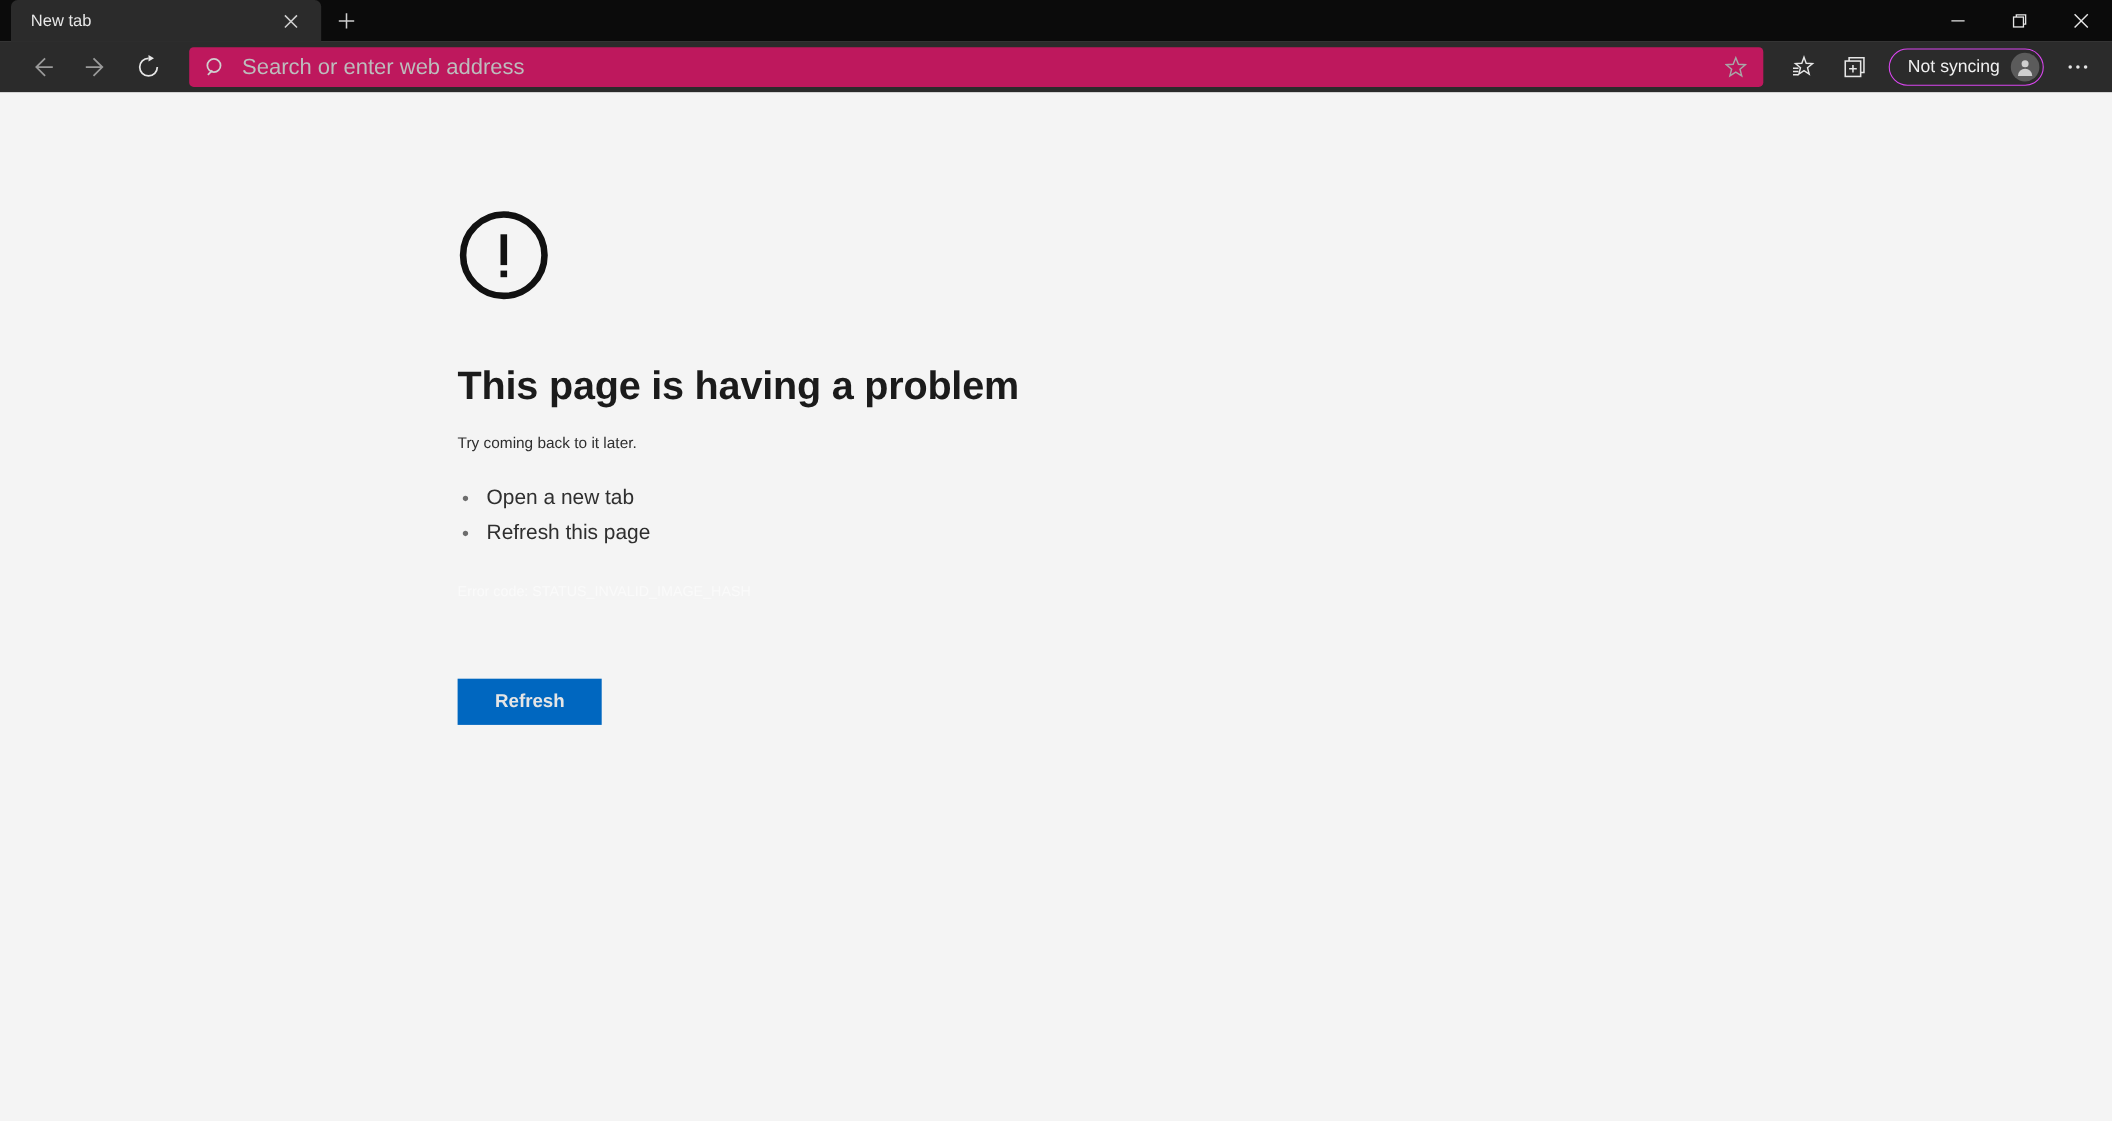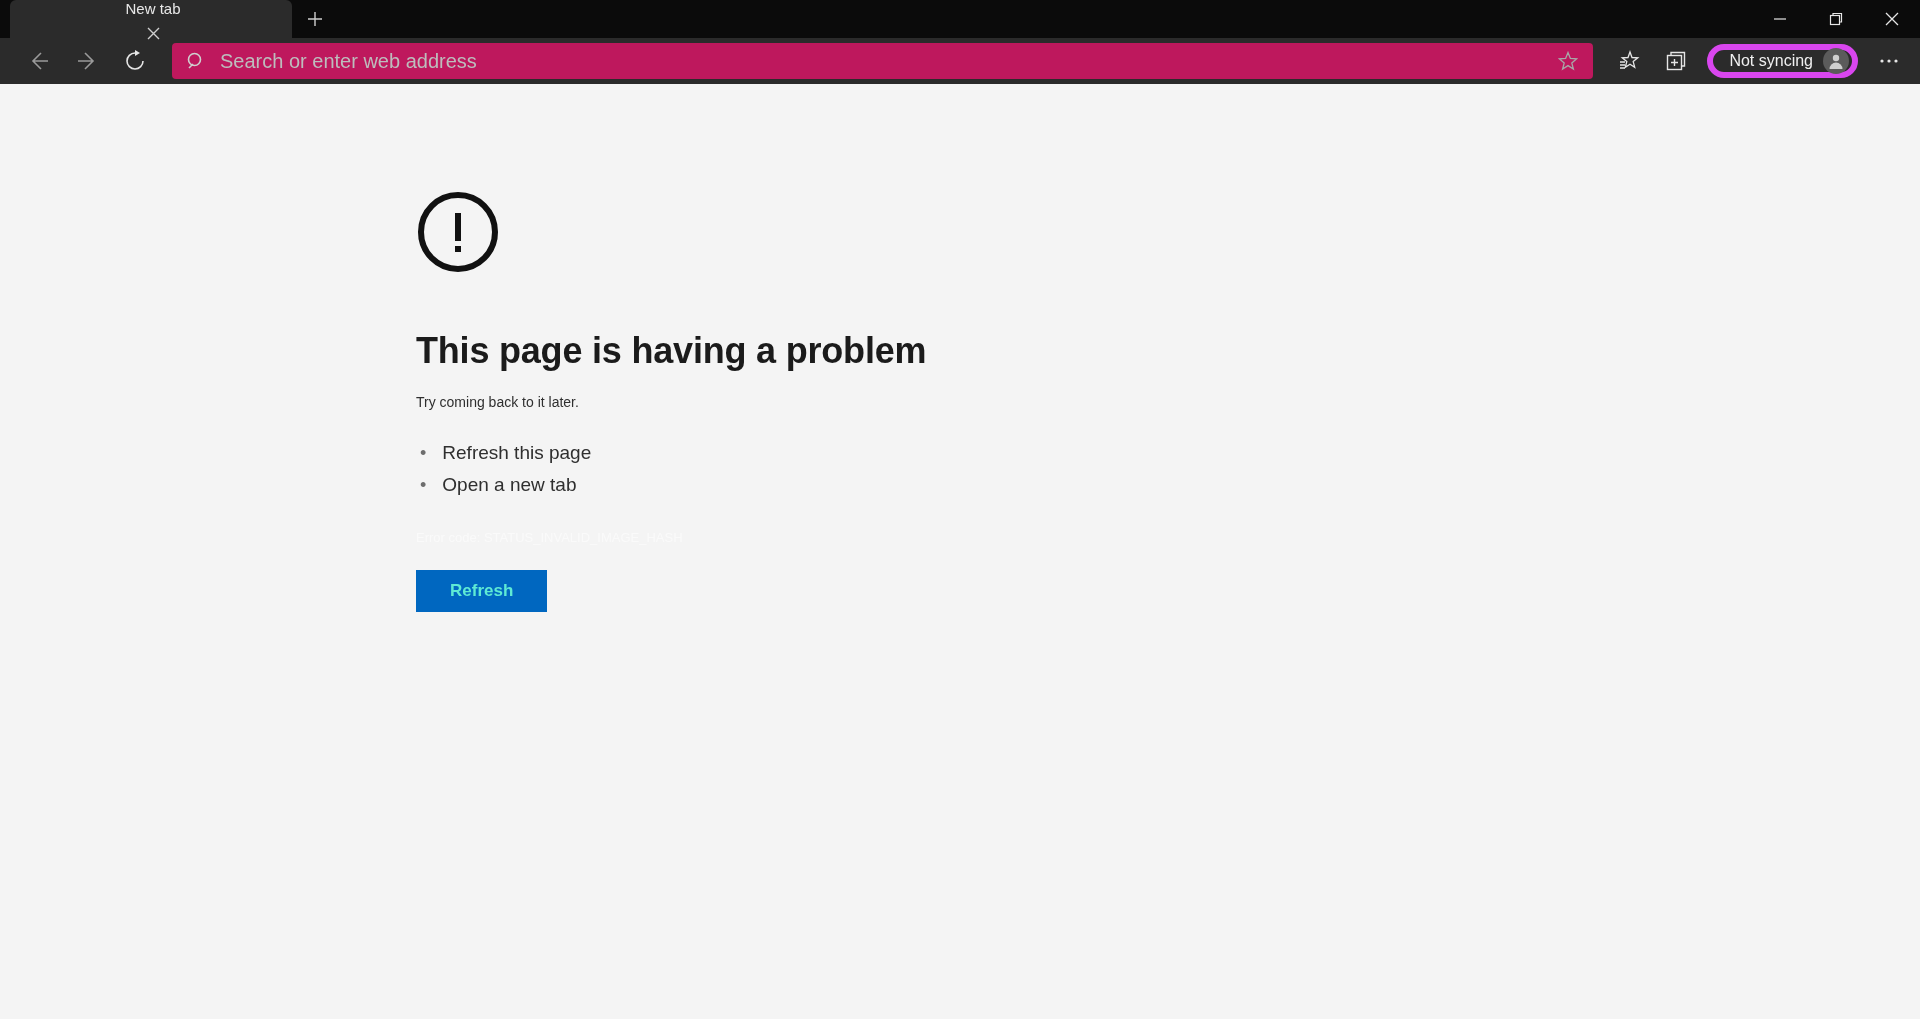--- a/index.html
+++ b/index.html
@@ -21,21 +21,20 @@
     background: #2b2b2b;
     display: flex;
     align-items: center;
     padding: 0 14px 0 18px;
     border-top-left-radius: 6px;
     border-top-right-radius: 6px;
     margin-top: 0px;
     position: relative;
     gap: 10px;
     font-size: 15px;
-    flex-direction: column;
   }
   .tab .tab-title { flex: 1; color: #e8e8e8; }
   .tab .close {
     width: 28px; height: 28px;
     display: flex; align-items: center; justify-content: center;
     color: #cfcfcf;
   }
   .new-tab {
     width: 46px;
     display: flex; align-items: center; justify-content: center;
@@ -92,21 +91,21 @@
     color: #a8a8a8;
   }
   .toolbar-right { display:flex; align-items:center; gap: 4px; }
   .tb-btn {
     width: 42px; height: 38px;
     display:flex; align-items:center; justify-content:center;
     color: #e6e6e6;
   }
   .profile-pill {
     height: 34px;
-    border: 6px solid #d946ef;
+    border: 1px solid #d946ef;
     border-radius: 17px;
     display:flex; align-items:center;
     padding: 0 3px 0 16px;
     gap: 10px;
     color: #f0f0f0;
     font-size: 16px;
     margin: 0 6px;
   }
   .avatar {
     width: 26px; height: 26px; border-radius: 50%;
@@ -131,23 +130,23 @@
   .err-title { font-size: 36px; font-weight: 700; margin-bottom: 22px; letter-spacing: -0.2px; }
   .err-sub   { font-size: 14px; color: #2f2f2f; margin-bottom: 32px; }
   .err-also  { font-size: 19px; font-weight: 700; margin-bottom: 14px; }
   .err-list  { list-style: none; font-size: 19px; color: #2f2f2f; }
   .err-list li { display:flex; align-items:center; gap: 16px; margin-bottom: 10px; }
   .err-list li::before {
     content: "•"; color: #6d6d6d; font-size: 18px; line-height: 1; margin-left: 4px;
   }
   .err-code { font-size: 13px; color: #fafafa; margin-top: 34px; }
   .refresh-btn {
-    margin-top: 25px;
+    margin-top: 72px;
     background: #0067c0;
-    color: #5eead4;
+    color: #e5e5e5;
     border: none;
     font-size: 17px;
     font-weight: 600;
     padding: 11px 34px;
     cursor: pointer;
   }
 
   svg { display:block; }
 </style>
 </head>
@@ -270,24 +269,24 @@
         <rect x="39" y="23" width="6" height="28" fill="#111"></rect>
         <rect x="39" y="56" width="6" height="6" fill="#111"></rect>
       </svg>
     </div>
 
     <h1 class="err-title">This page is having a problem</h1>
     <p class="err-sub">Try coming back to it later.</p>
 
     <ul class="err-list">
       <li>
+          <span>Open a new tab</span>
+        </li>
+      <li>
           <span>Refresh this page</span>
         </li>
-      <li>
-          <span>Open a new tab</span>
-        </li>
     </ul>
 
     <div class="err-code">Error code: STATUS_INVALID_IMAGE_HASH</div>
 
     <button class="refresh-btn">Refresh</button>
   </div>
 </div>
 
 </body></html>

